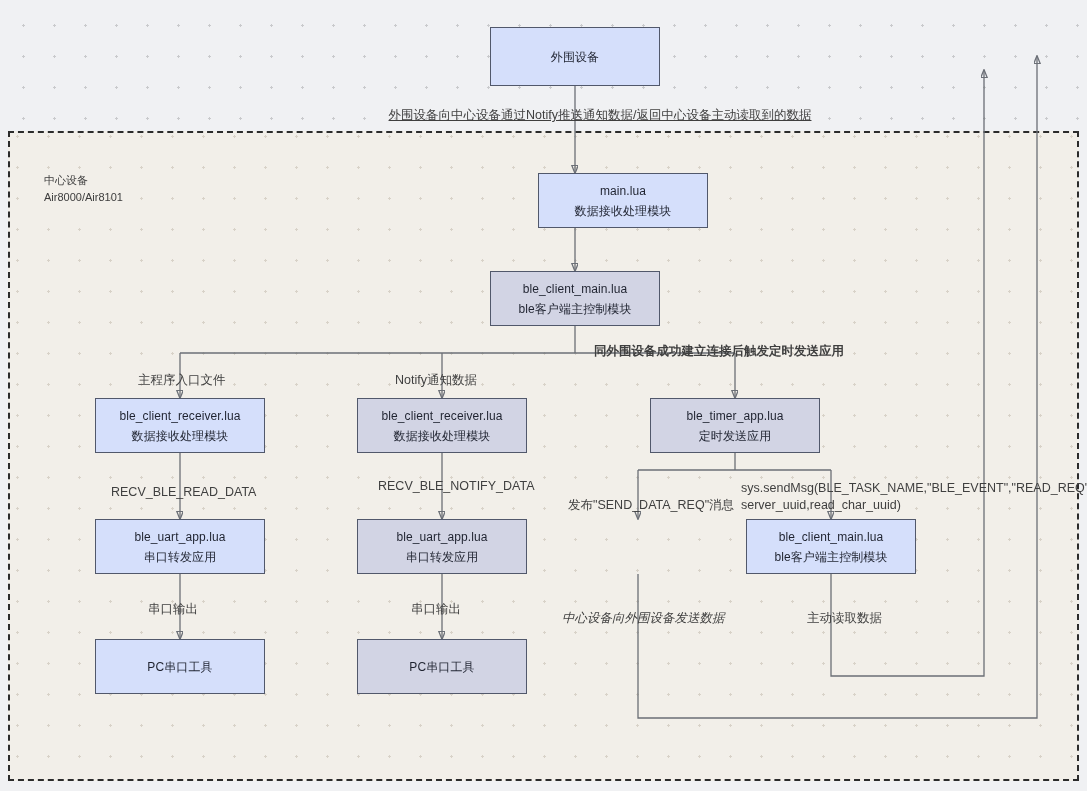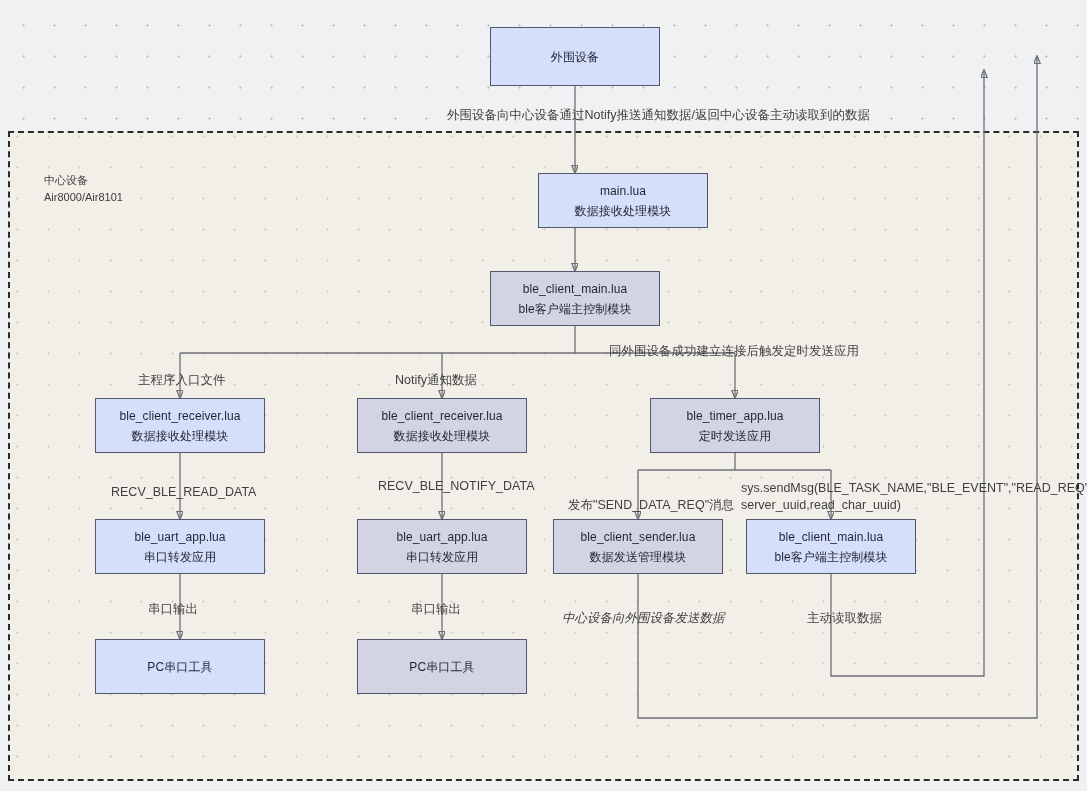--- a/index.html
+++ b/index.html
@@ -60,21 +60,21 @@
   .node.gray  { background-color: #d2d4e4; }
   .node .l1, .node .l2 { display: block; white-space: nowrap; }
   .edge-label {
     position: absolute;
     color: #3f3f3f;
     font-size: 12.5px;
     line-height: 17px;
     white-space: pre-line;
     text-align: left;
   }
-  .edge-label.center { text-align: right; }
+  .edge-label.center { text-align: center; text-decoration: underline; }
   svg.wires {
     position: absolute;
     left: 0; top: 0;
     width: 1087px;
     height: 791px;
     overflow: visible;
     pointer-events: none;
   }
   svg.wires path, svg.wires line { fill: none; stroke: #6b6f76; stroke-width: 1.3; }
 </style>
@@ -158,45 +158,41 @@
   <div class="node blue" style="left:95px; top:519px; width:170px; height:55px;">
     <span class="l1">ble_uart_app.lua</span>
     <span class="l2">串口转发应用</span>
   </div>
 
   <div class="node gray" style="left:357px; top:519px; width:170px; height:55px;">
     <span class="l1">ble_uart_app.lua</span>
     <span class="l2">串口转发应用</span>
   </div>
 
-  <div class="node gray" style="left:553px; top:519px; width:170px; height:55px;">
-    <span class="l1">ble_client_sender.lua</span>
-    <span class="l2">数据发送管理模块</span>
-  </div>
 
   <div class="node blue" style="left:746px; top:519px; width:170px; height:55px;">
     <span class="l1">ble_client_main.lua</span>
     <span class="l2">ble客户端主控制模块</span>
   </div>
 
   <div class="node blue" style="left:95px; top:639px; width:170px; height:55px;">
     <span class="l1">PC串口工具</span>
   </div>
 
   <div class="node gray" style="left:357px; top:639px; width:170px; height:55px;">
     <span class="l1">PC串口工具</span>
   </div>
 
   <div class="edge-label center" style="left:330px; top:107px; width:540px;">外围设备向中心设备通过Notify推送通知数据/返回中心设备主动读取到的数据</div>
 
   <div class="edge-label" style="left:138px; top:372px; width:140px;">主程序入口文件</div>
 
   <div class="edge-label" style="left:395px; top:372px; width:160px;">Notify通知数据</div>
 
-  <div class="edge-label" style="left:609px; top:343px; width:300px;">同外围设备成功建立连接后触发定时发送应用</div>
+  <div class="edge-label" style="left:594px; top:343px; width:300px;font-weight:bold;">同外围设备成功建立连接后触发定时发送应用</div>
 
   <div class="edge-label" style="left:111px; top:484px; width:180px;">RECV_BLE_READ_DATA</div>
 
   <div class="edge-label" style="left:378px; top:478px; width:190px;">RECV_BLE_NOTIFY_DATA</div>
 
   <div class="edge-label" style="left:568px; top:497px; width:190px;">发布"SEND_DATA_REQ"消息</div>
 
   <div class="edge-label" style="left:741px; top:480px; width:330px;">sys.sendMsg(BLE_TASK_NAME,"BLE_EVENT","READ_REQ",
 server_uuid,read_char_uuid)</div>
 

